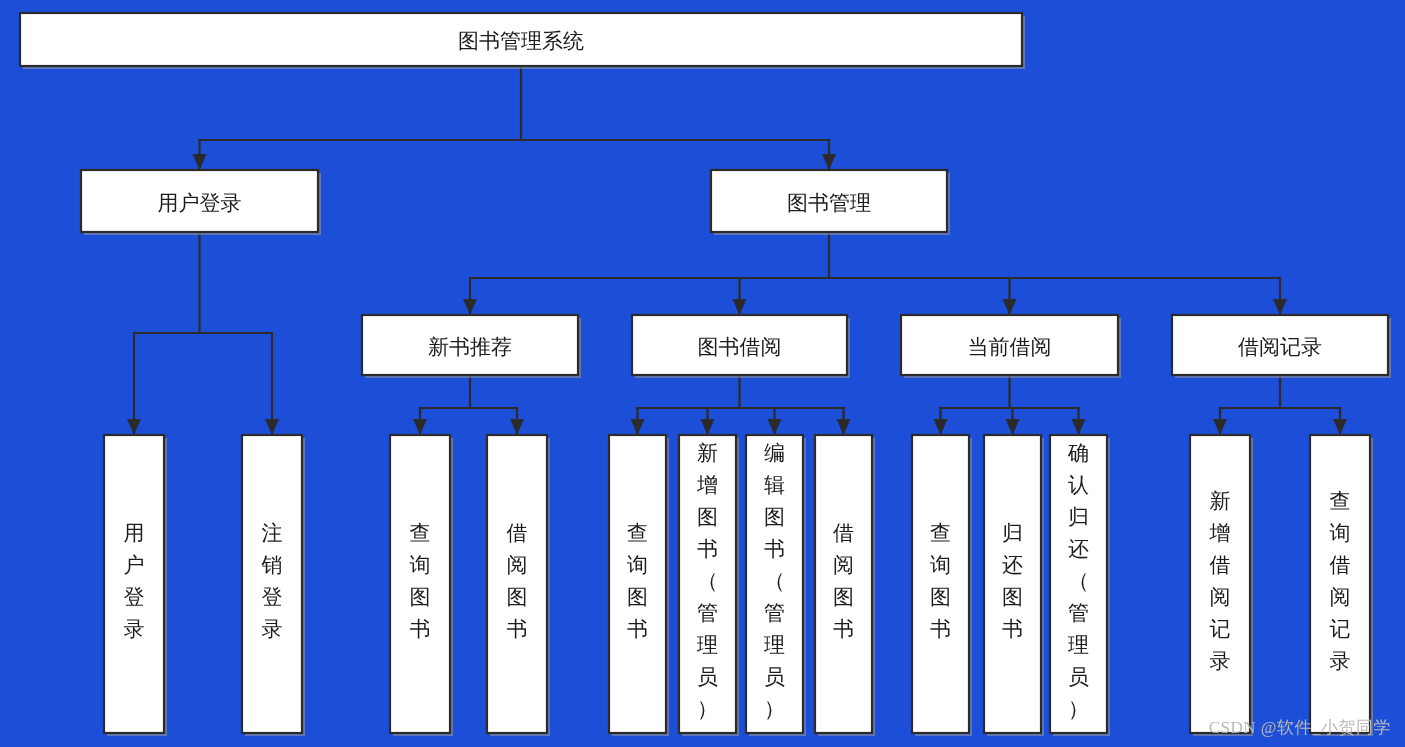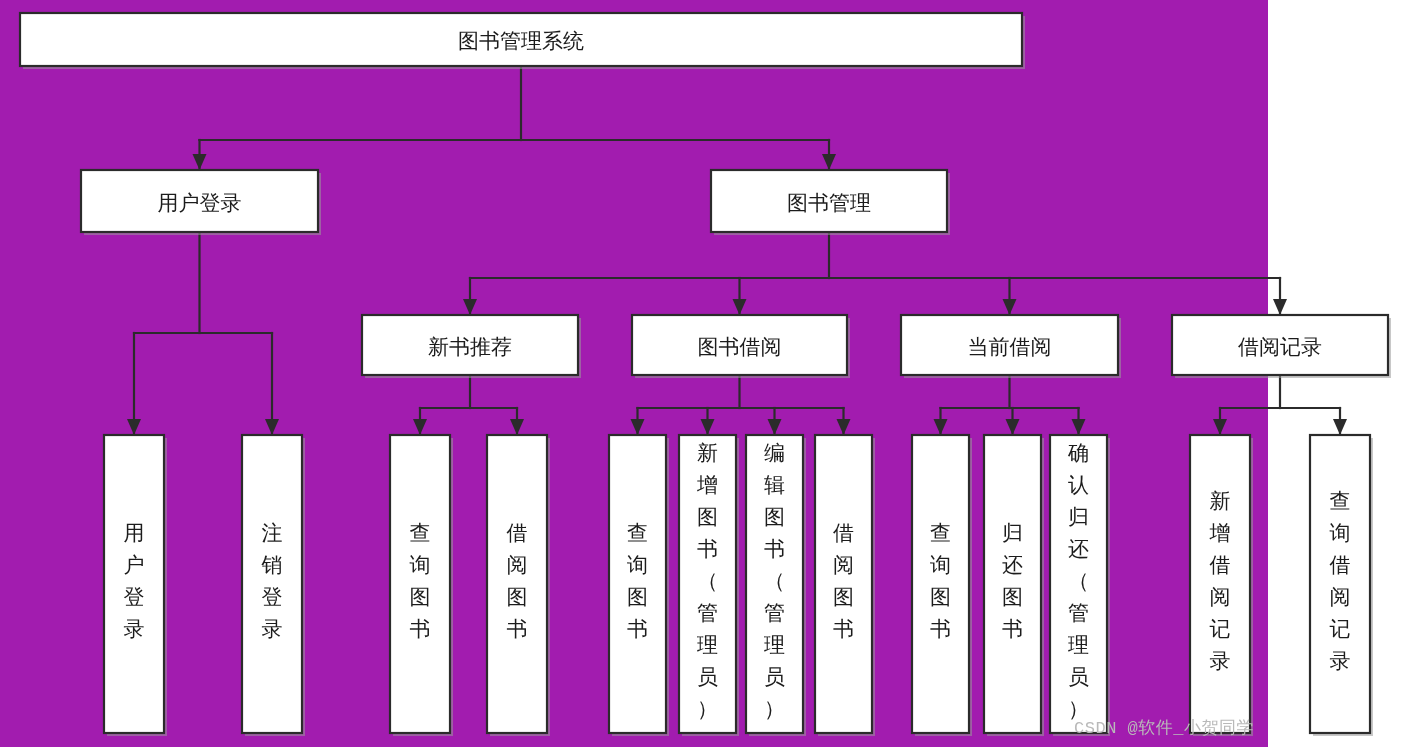--- a/index.html
+++ b/index.html
@@ -8,23 +8,23 @@
     background: #ffffff;
   }
   body {
     width: 1405px;
     height: 747px;
     font-family: "Liberation Sans", sans-serif;
     overflow: hidden;
   }
   #diagram-root {
     position: relative;
-    width: 1268px;
+    width: 1405px;
     height: 747px;
-    background: #a21caf;
+    background: #1d4ed8;
   }
   svg#flow-svg {
     position: absolute;
     top: 0;
     left: 0;
     width: 1405px;
     height: 747px;
   }
   .node-box {
     fill: #ffffff;
@@ -54,21 +54,21 @@
   .node-label-v {
     font-family: "Liberation Sans", sans-serif;
     font-size: 21px;
     fill: #1c1c1c;
     text-anchor: middle;
   }
   .watermark {
     position: absolute;
     right: 14px;
     bottom: 8px;
-    font-family: Liberation Mono, monospace;
+    font-family: Liberation Serif, serif;
     font-size: 17px;
     color: #b9b9b9;
     letter-spacing: 0.5px;
     white-space: nowrap;
     user-select: none;
   }
 </style>
 </head>
 <body>
 

